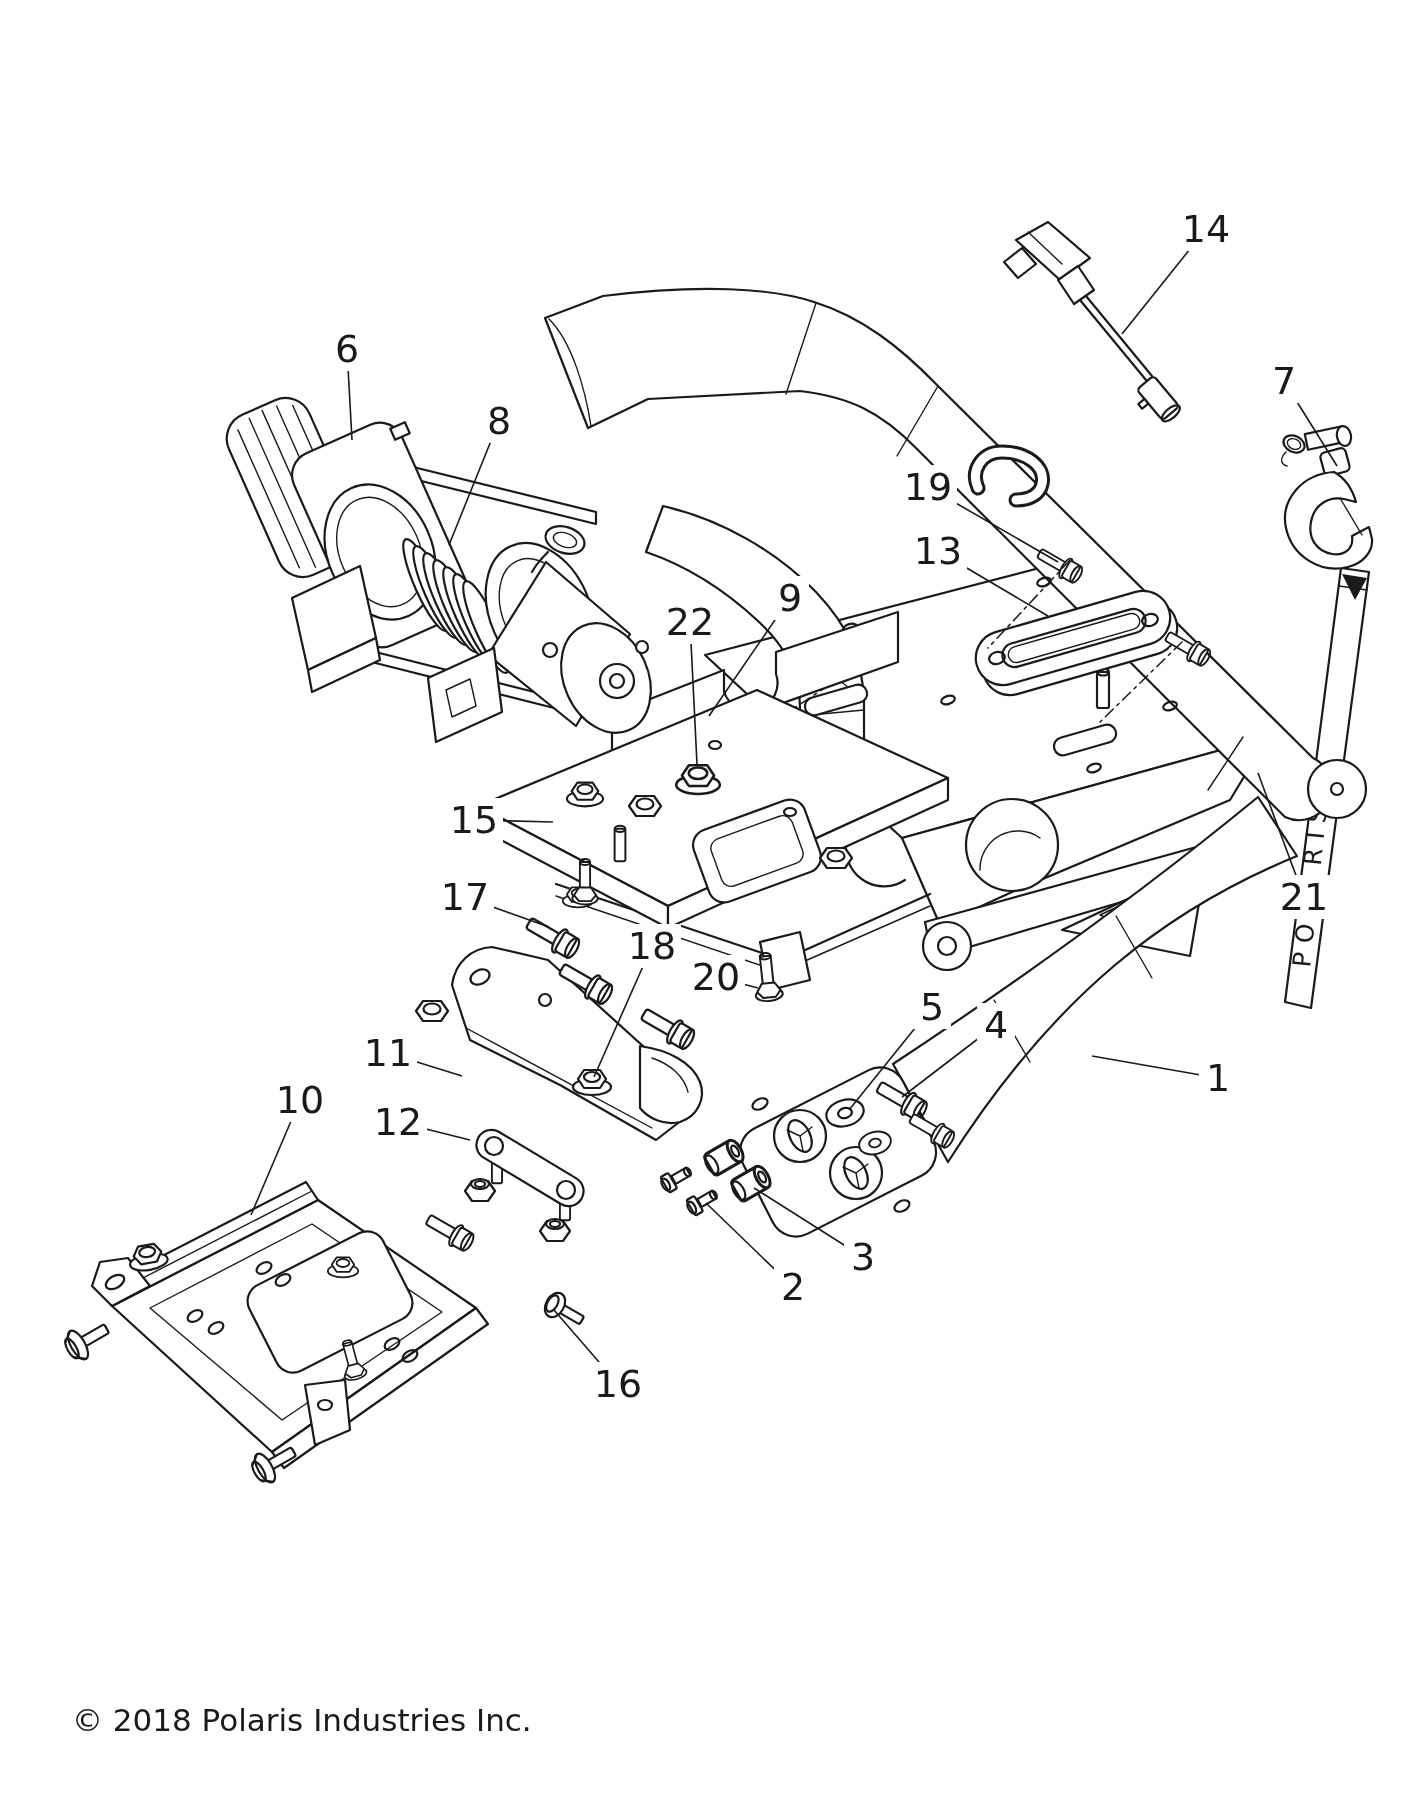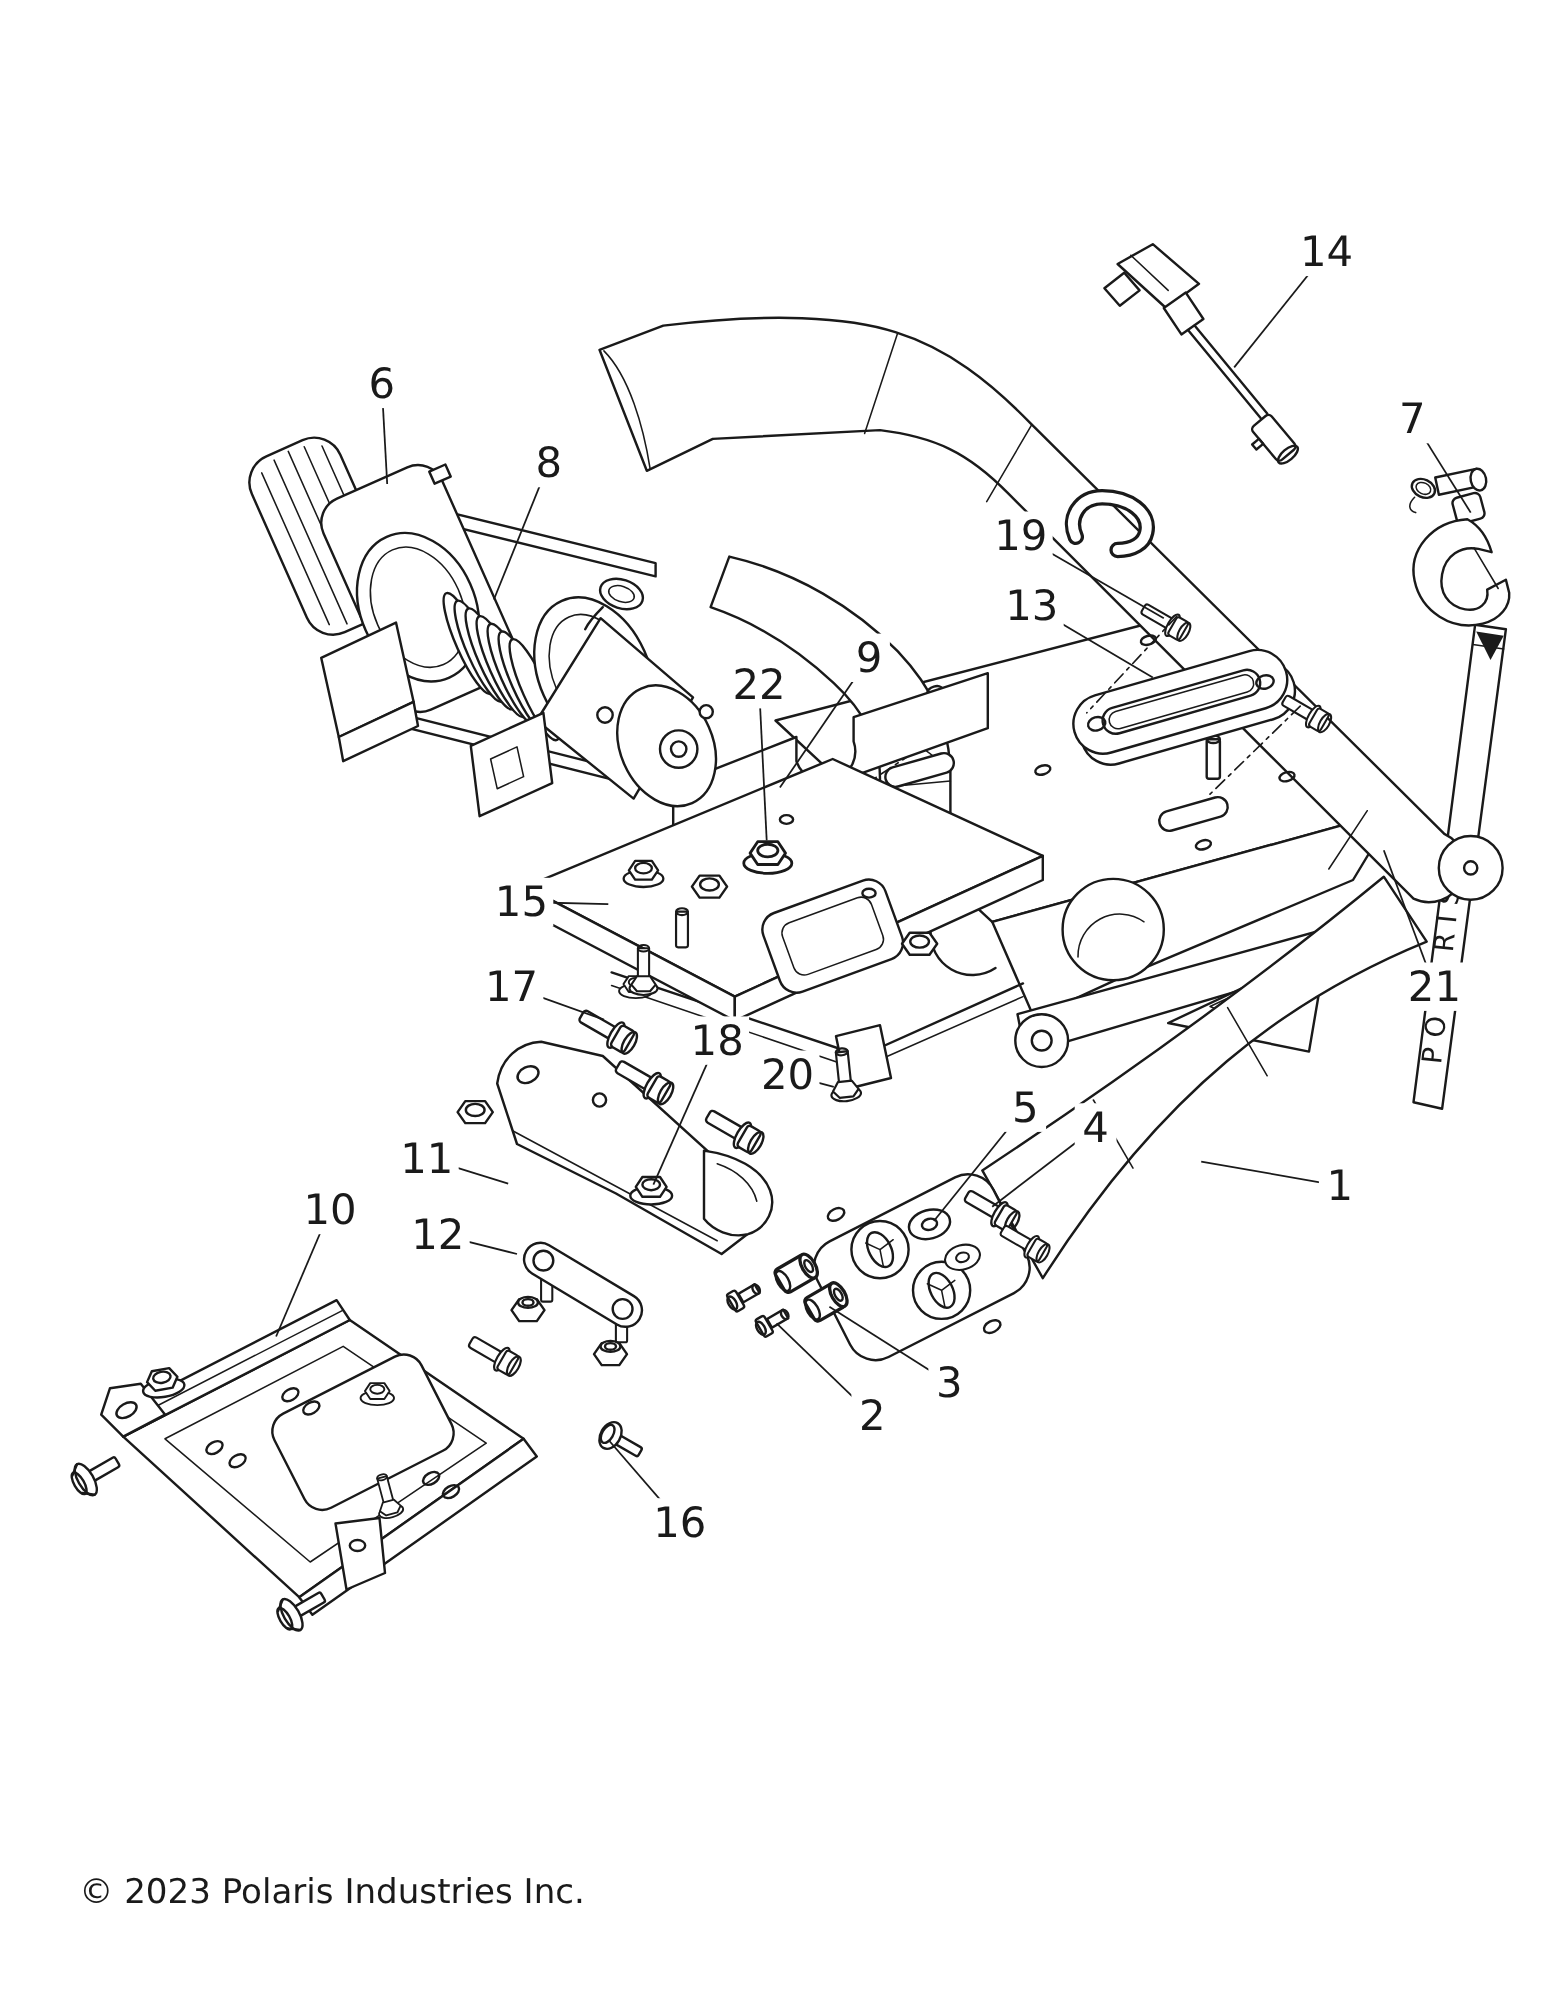--- a/index.html
+++ b/index.html
@@ -404,14 +404,14 @@
         <text x="716" y="990" class="callout">20</text>
         <line x1="1304" y1="897" x2="1258" y2="773" class="leader"></line>
         <rect x="1275" y="875" width="58" height="44" class="labelbg"></rect>
         <text x="1304" y="910" class="callout">21</text>
         <line x1="690" y1="622" x2="697" y2="764" class="leader"></line>
         <rect x="661" y="600" width="58" height="44" class="labelbg"></rect>
         <text x="690" y="635" class="callout">22</text>
       </g>
 </svg>
 
-<div class="footer">© 2023 Polaris Industries Inc.</div>
+<div class="footer">© 2018 Polaris Industries Inc.</div>
 </div>
 
 </body></html>

